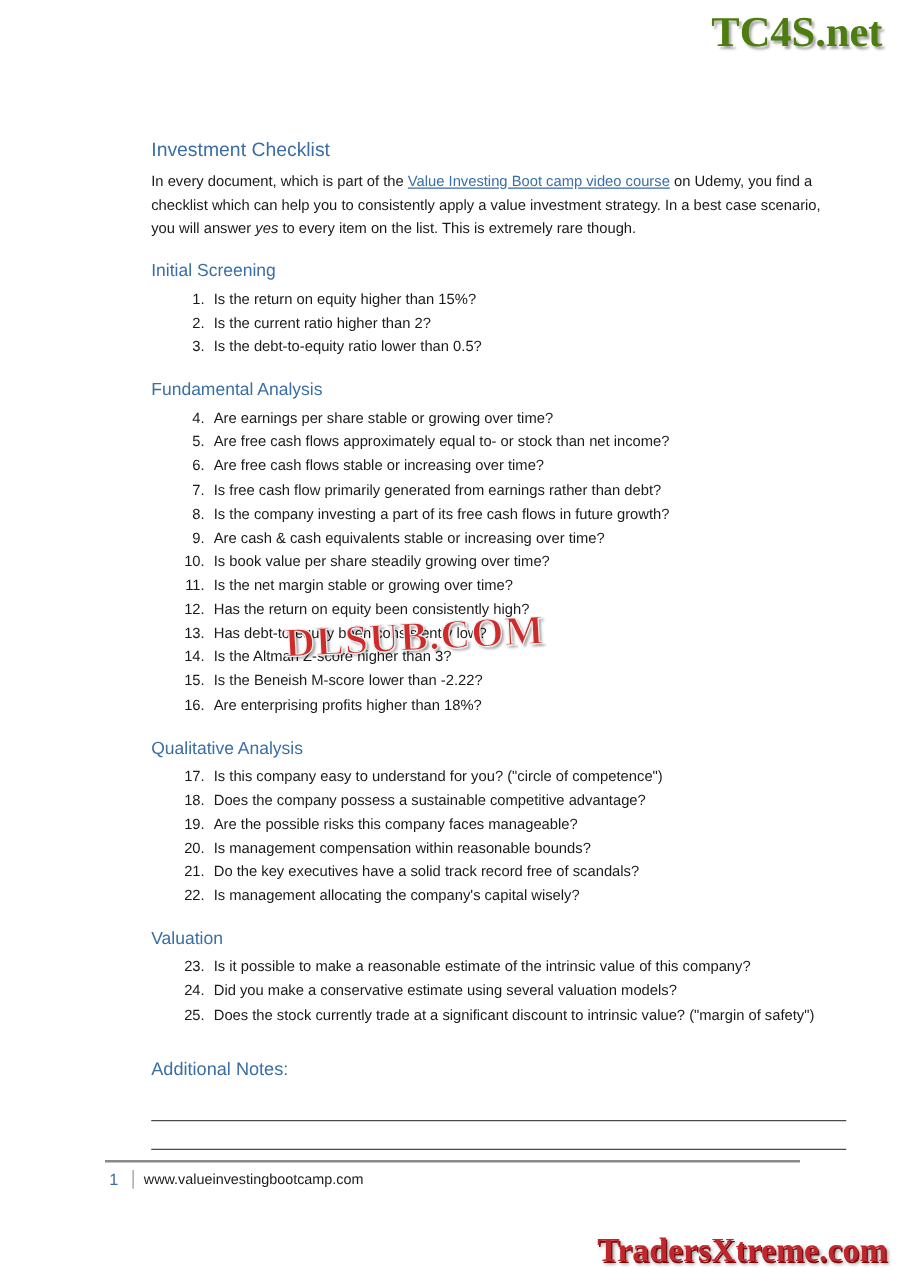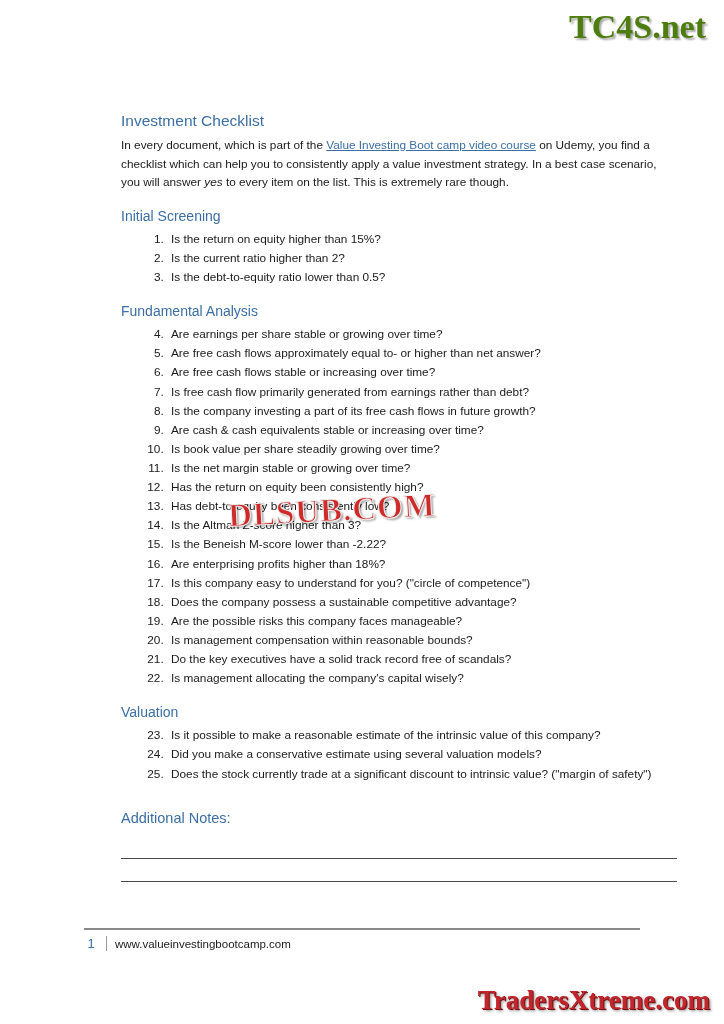--- a/index.html
+++ b/index.html
@@ -161,34 +161,35 @@
     <h2 class="section">Initial Screening</h2>
     <ol class="checklist" start="1">
       <li>Is the return on equity higher than 15%?</li>
       <li>Is the current ratio higher than 2?</li>
       <li>Is the debt-to-equity ratio lower than 0.5?</li>
     </ol>
 
     <h2 class="section">Fundamental Analysis</h2>
     <ol class="checklist" start="4">
       <li>Are earnings per share stable or growing over time?</li>
-      <li>Are free cash flows approximately equal to- or higher than net answer?</li>
+      <li>Are free cash flows approximately equal to- or stock than net income?</li>
       <li>Are free cash flows stable or increasing over time?</li>
       <li>Is free cash flow primarily generated from earnings rather than debt?</li>
       <li>Is the company investing a part of its free cash flows in future growth?</li>
       <li>Are cash &amp; cash equivalents stable or increasing over time?</li>
       <li>Is book value per share steadily growing over time?</li>
       <li>Is the net margin stable or growing over time?</li>
       <li>Has the return on equity been consistently high?</li>
       <li>Has debt-to-equity been consistently low?</li>
       <li>Is the Altman Z-score higher than 3?</li>
       <li>Is the Beneish M-score lower than -2.22?</li>
       <li>Are enterprising profits higher than 18%?</li>
     </ol>
 
+    <h2 class="section">Qualitative Analysis</h2>
     <ol class="checklist" start="17">
       <li>Is this company easy to understand for you? ("circle of competence")</li>
       <li>Does the company possess a sustainable competitive advantage?</li>
       <li>Are the possible risks this company faces manageable?</li>
       <li>Is management compensation within reasonable bounds?</li>
       <li>Do the key executives have a solid track record free of scandals?</li>
       <li>Is management allocating the company's capital wisely?</li>
     </ol>
 
     <h2 class="section">Valuation</h2>

